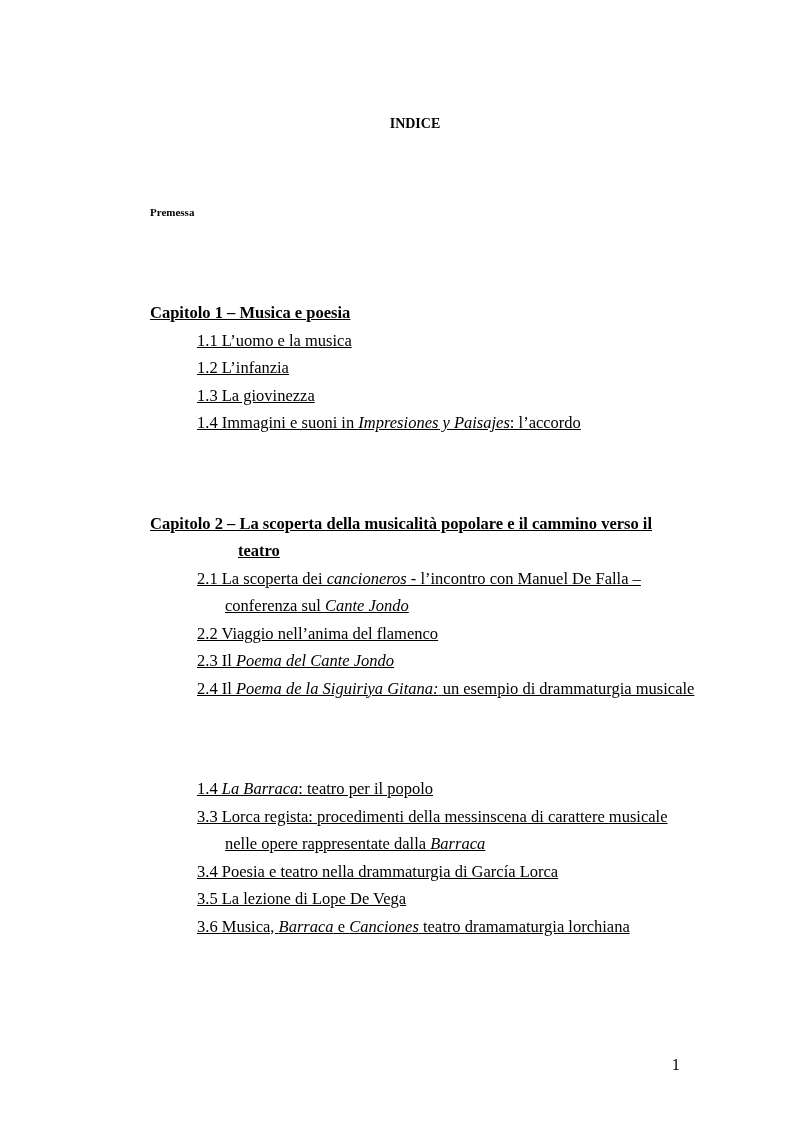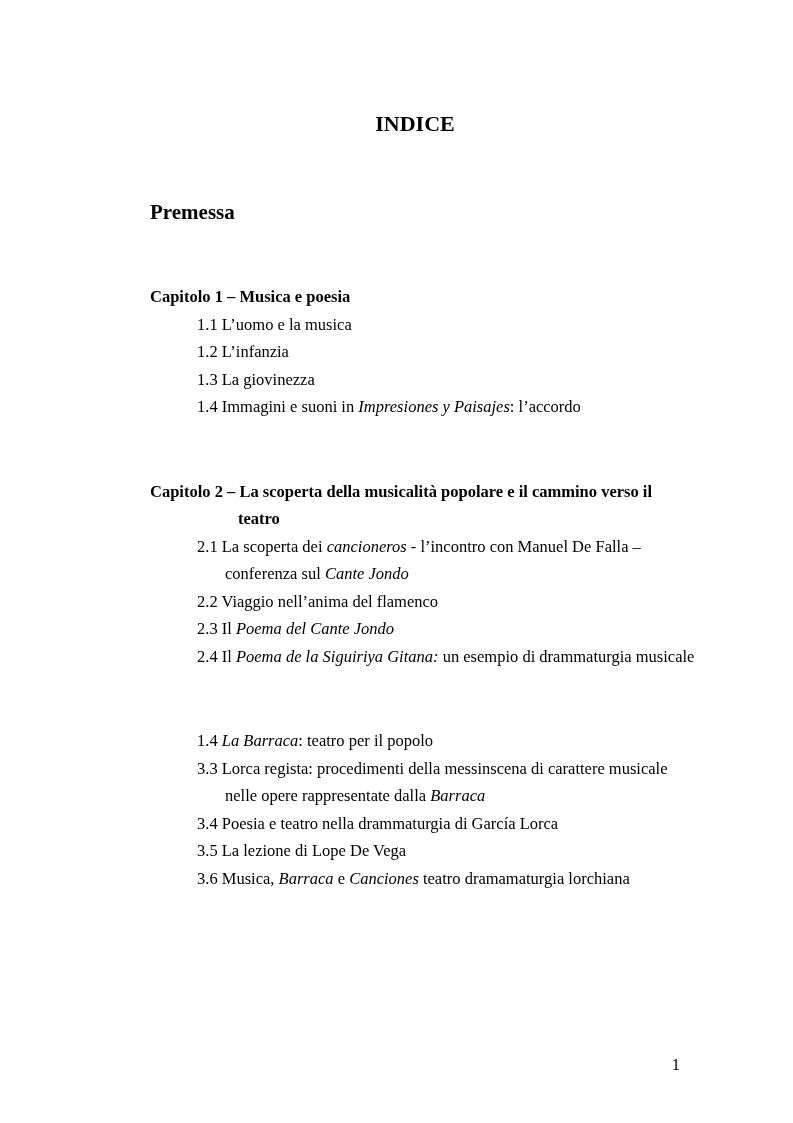--- a/index.html
+++ b/index.html
@@ -20,33 +20,34 @@
   }
   .content {
     position: absolute;
     left: 150px;
     top: 0;
     width: 530px;
   }
   .title {
     margin: 0;
     padding-top: 110px;
-    font-size: 22px;
+    font-size: 14px;
     font-weight: bold;
     text-align: center;
     line-height: 27.5px;
   }
   .premessa {
     margin: 61px 0 0 0;
-    font-size: 21px;
+    font-size: 11px;
     font-weight: bold;
     line-height: 27.5px;
   }
   .chapter {
-    margin-top: 57px;
+    margin-top: 73px;
+    text-decoration: underline;
   }
   .line {
     white-space: nowrap;
   }
   .chapter-heading {
     font-weight: bold;
   }
   .heading-cont {
     padding-left: 88px;
   }

